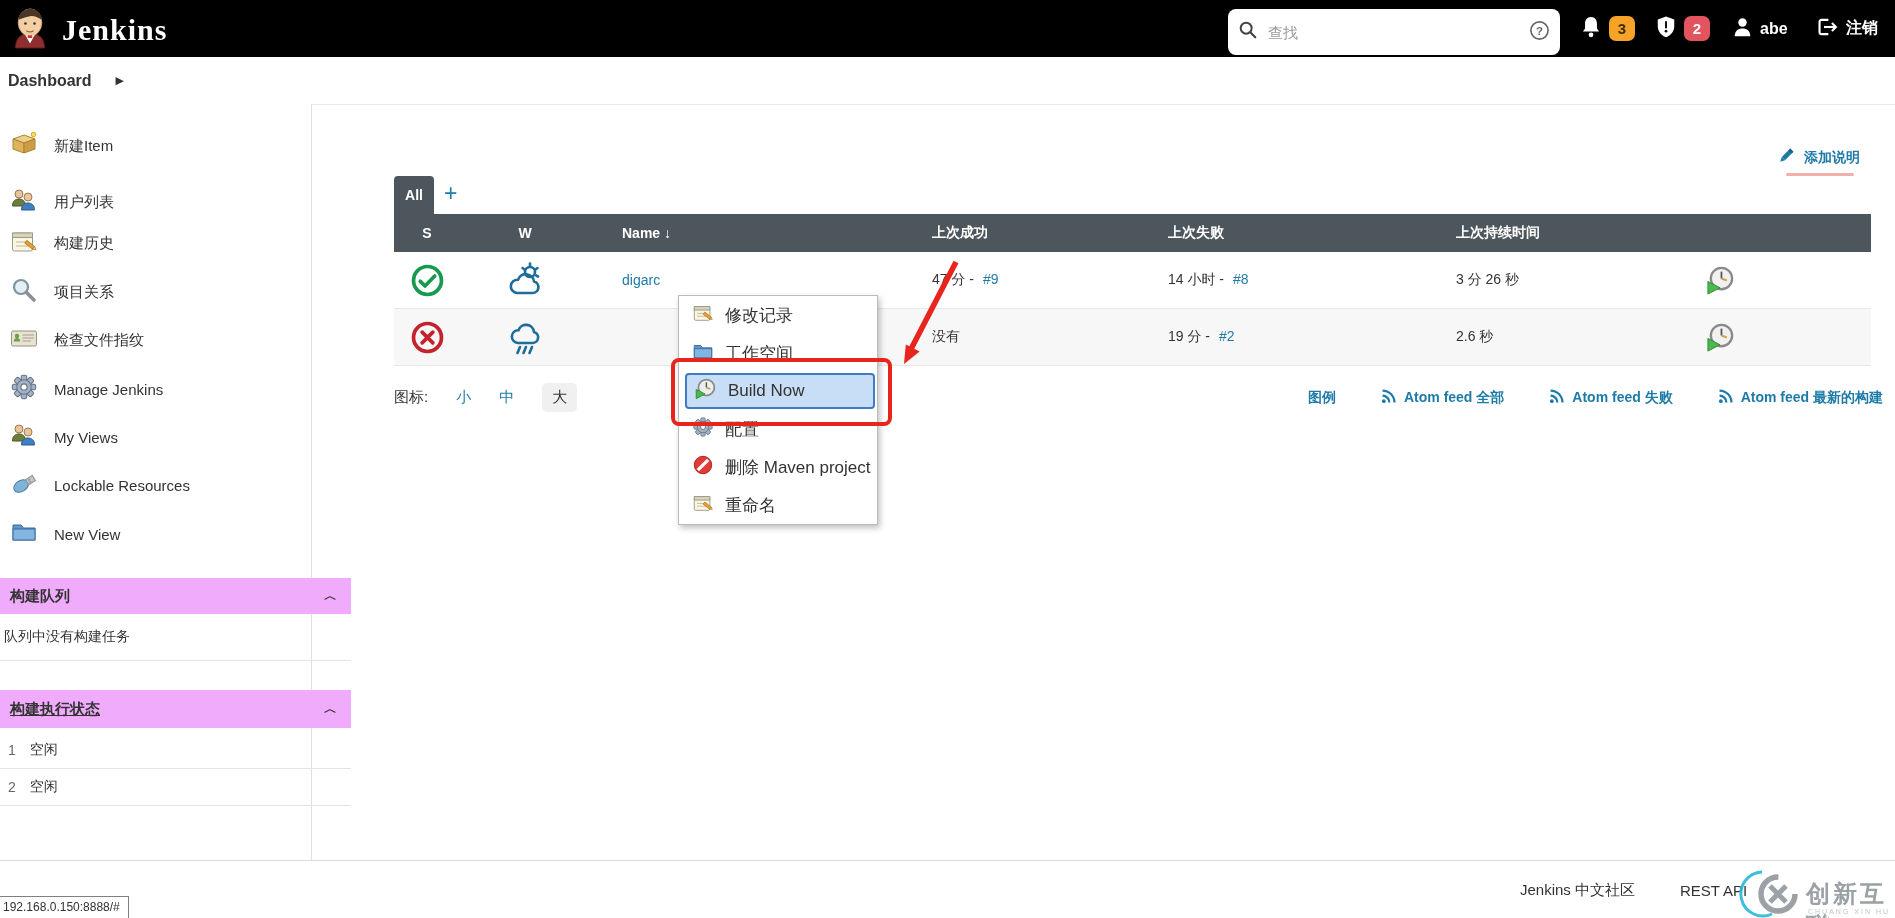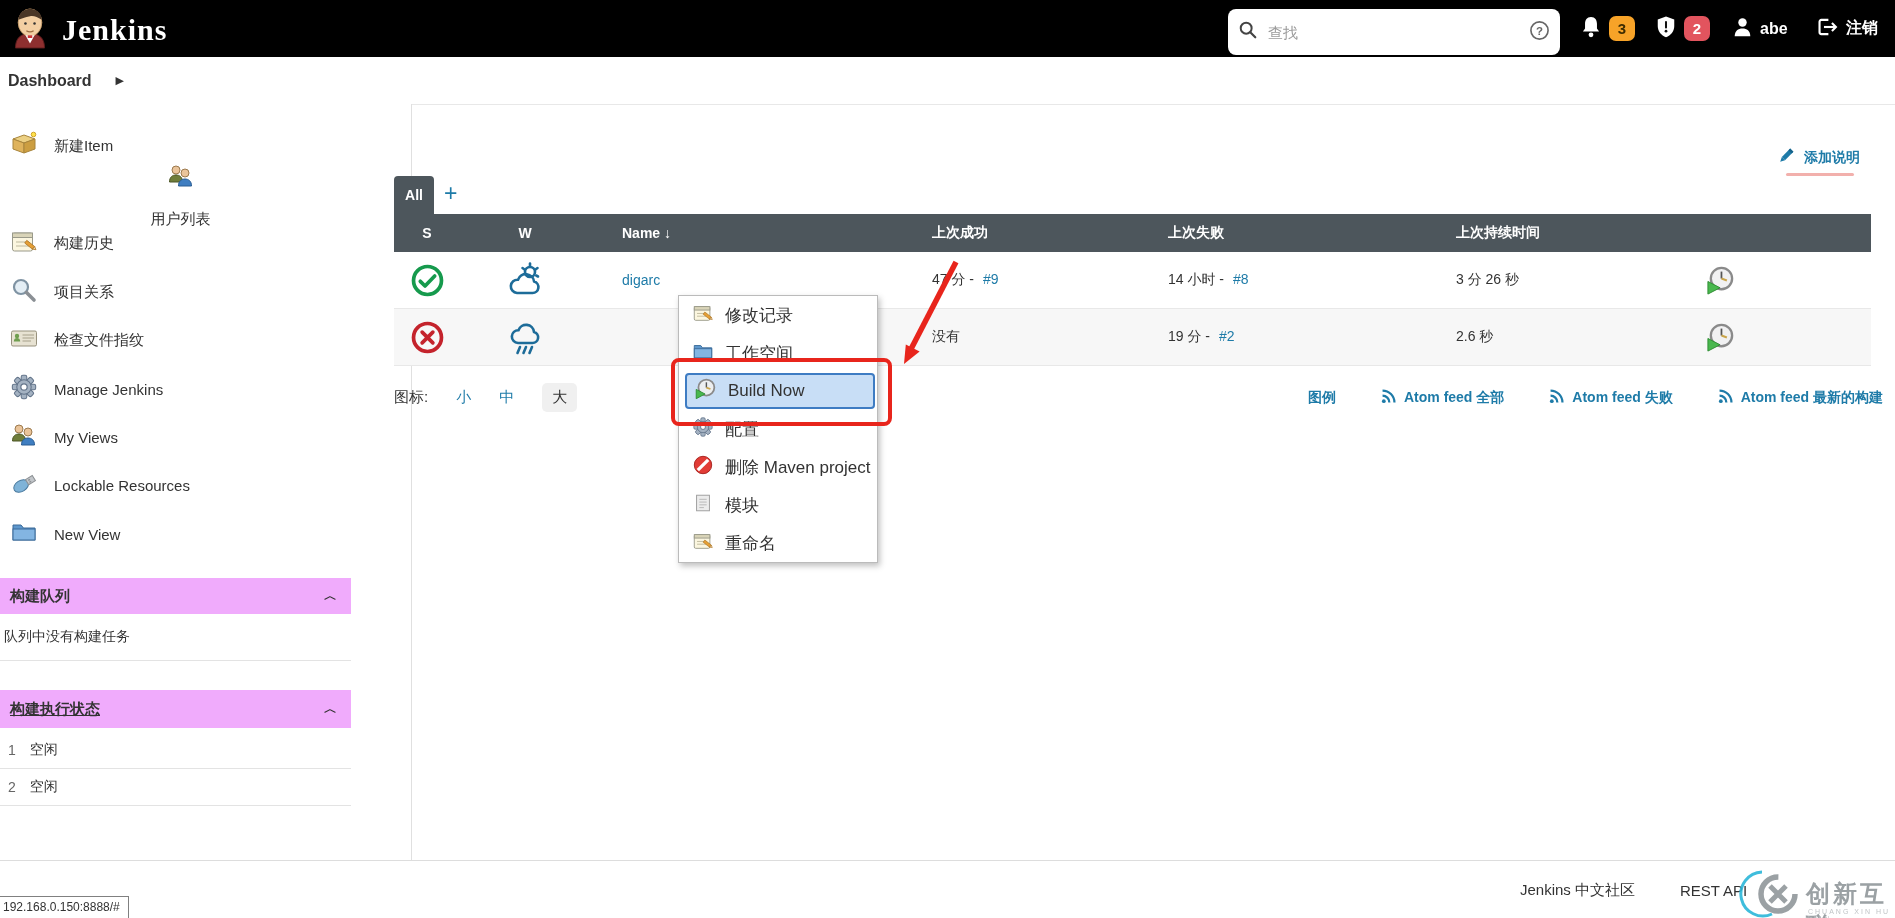--- a/index.html
+++ b/index.html
@@ -17,21 +17,21 @@
   .badge{min-width:26px;height:25px;border-radius:7px;display:flex;align-items:center;justify-content:center;font-size:15px;font-weight:700;padding:0 4px;box-sizing:border-box;}
   .badge.orange{background:#f7a328;color:#3d2c00;}
   .badge.red{background:#e2545e;color:#fff;}
 
   
   .breadcrumb{position:absolute;left:0;top:57px;width:1895px;height:47px;background:#fff;border-bottom:1px solid #e8e8e8;display:flex;align-items:center;}
   .crumb{font-size:16px;font-weight:700;color:#333;margin-left:8px;}
   .crumb-caret{color:#333;font-size:11px;margin-left:24px;}
 
   
-  .sidebar{position:absolute;left:0;top:104px;width:412px;height:756px;background:#fff;border-right:1px solid #e0e0e0;box-sizing:border-box;}
+  .sidebar{position:absolute;left:0;top:104px;width:312px;height:756px;background:#fff;border-right:1px solid #e0e0e0;box-sizing:border-box;}
   .task{position:absolute;left:0;width:351px;height:48px;display:flex;align-items:center;gap:16px;padding-left:10px;box-sizing:border-box;cursor:pointer;}
   .task .tlabel{font-size:15px;color:#333;}
   .panel-h{position:absolute;left:0;width:351px;height:36px;background:#f0abfc;display:flex;align-items:center;justify-content:space-between;padding:0 14px 0 10px;box-sizing:border-box;}
   .panel-h .ptitle{font-size:15px;font-weight:700;color:#333;}
   .panel-h .chev{color:#333;font-size:13px;font-weight:700;}
   .panel-row{position:absolute;left:0;width:351px;border-bottom:1px solid #e3e3e3;display:flex;align-items:center;font-size:14px;color:#333;box-sizing:border-box;}
 
   
   .tab-all{position:absolute;left:394px;top:176px;width:40px;height:38px;background:#4d565c;color:#fff;font-weight:700;font-size:14px;display:flex;align-items:center;justify-content:center;border-radius:4px 4px 0 0;}
   .tab-add{position:absolute;left:444px;top:180px;color:#1e7ba8;font-size:23px;font-weight:400;}
@@ -159,21 +159,21 @@
     <div class="task" style="top:18px;">
       <span><svg width="28" height="28" viewBox="0 0 28 28">
             <polygon points="3,9 14,5 25,9 14,13" fill="#ecd083" stroke="#a8853c"></polygon>
             <path d="M3 9 v10 l11 4 v-10 z" fill="#dfb35c" stroke="#a8853c"></path>
             <path d="M25 9 v10 l-11 4 v-10 z" fill="#cc9e41" stroke="#a8853c"></path>
             <circle cx="23.5" cy="4.5" r="2.3" fill="#ffe24a" stroke="#d1a42a"></circle>
           </svg></span>
       <span class="tlabel">新建Item</span>
     </div>
 
-    <div class="task" style="top:58px;flex-direction:column;">
+    <div class="task" style="top:74px;">
       <span><svg width="28" height="28" viewBox="0 0 28 28">
             <circle cx="9" cy="8" r="4" fill="#eac49a" stroke="#9c7a4e"></circle>
             <path d="M2.5 20 c0-5 3-7 6.5-7 s6.5 2 6.5 7 z" fill="#6f7d3a" stroke="#4c5626"></path>
             <circle cx="18" cy="11" r="4" fill="#eac49a" stroke="#9c7a4e"></circle>
             <path d="M11.5 24 c0-5 3-7 6.5-7 s6.5 2 6.5 7 z" fill="#3f7ec1" stroke="#2a5c92"></path>
           </svg></span>
       <span class="tlabel">用户列表</span>
     </div>
 
     <div class="task" style="top:115px;">
@@ -466,30 +466,20 @@
     </div>
     <div class="mi">
       <span><svg width="22" height="22" viewBox="0 0 24 24">
             <circle cx="12" cy="12" r="9.5" fill="#e23c36" stroke="#a31f1a"></circle>
             <rect x="4" y="10.2" width="16" height="3.6" fill="#fff" transform="rotate(-45 12 12)"></rect>
           </svg></span>
       <span>删除 Maven project</span>
     </div>
     <div class="mi">
       <span><svg width="22" height="22" viewBox="0 0 24 24">
-            <rect x="5" y="3.5" width="14" height="17" fill="#ececec" stroke="#9a9a9a"></rect>
-            <line x1="8" y1="8" x2="16" y2="8" stroke="#b5b5b5"></line>
-            <line x1="8" y1="11" x2="16" y2="11" stroke="#b5b5b5"></line>
-            <line x1="8" y1="14" x2="16" y2="14" stroke="#b5b5b5"></line>
-            <line x1="8" y1="17" x2="13" y2="17" stroke="#b5b5b5"></line>
-          </svg></span>
-      <span>模块</span>
-    </div>
-    <div class="mi">
-      <span><svg width="22" height="22" viewBox="0 0 24 24">
             <rect x="2.5" y="5" width="17" height="15" rx="1.5" fill="#fbf6df" stroke="#9a9a8a"></rect>
             <rect x="2.5" y="5" width="17" height="3.8" fill="#d9d4b8" stroke="#9a9a8a"></rect>
             <line x1="5.5" y1="12.5" x2="16" y2="12.5" stroke="#beb99e"></line>
             <line x1="5.5" y1="15.5" x2="16" y2="15.5" stroke="#beb99e"></line>
             <g transform="rotate(38 16 14)">
               <rect x="12.5" y="12.8" width="9" height="3" fill="#e59f35" stroke="#a86f1e" stroke-width=".6"></rect>
               <polygon points="21.5,12.8 24,14.3 21.5,15.8" fill="#f3d9ae" stroke="#a86f1e" stroke-width=".6"></polygon>
             </g>
           </svg></span>
       <span>重命名</span>

